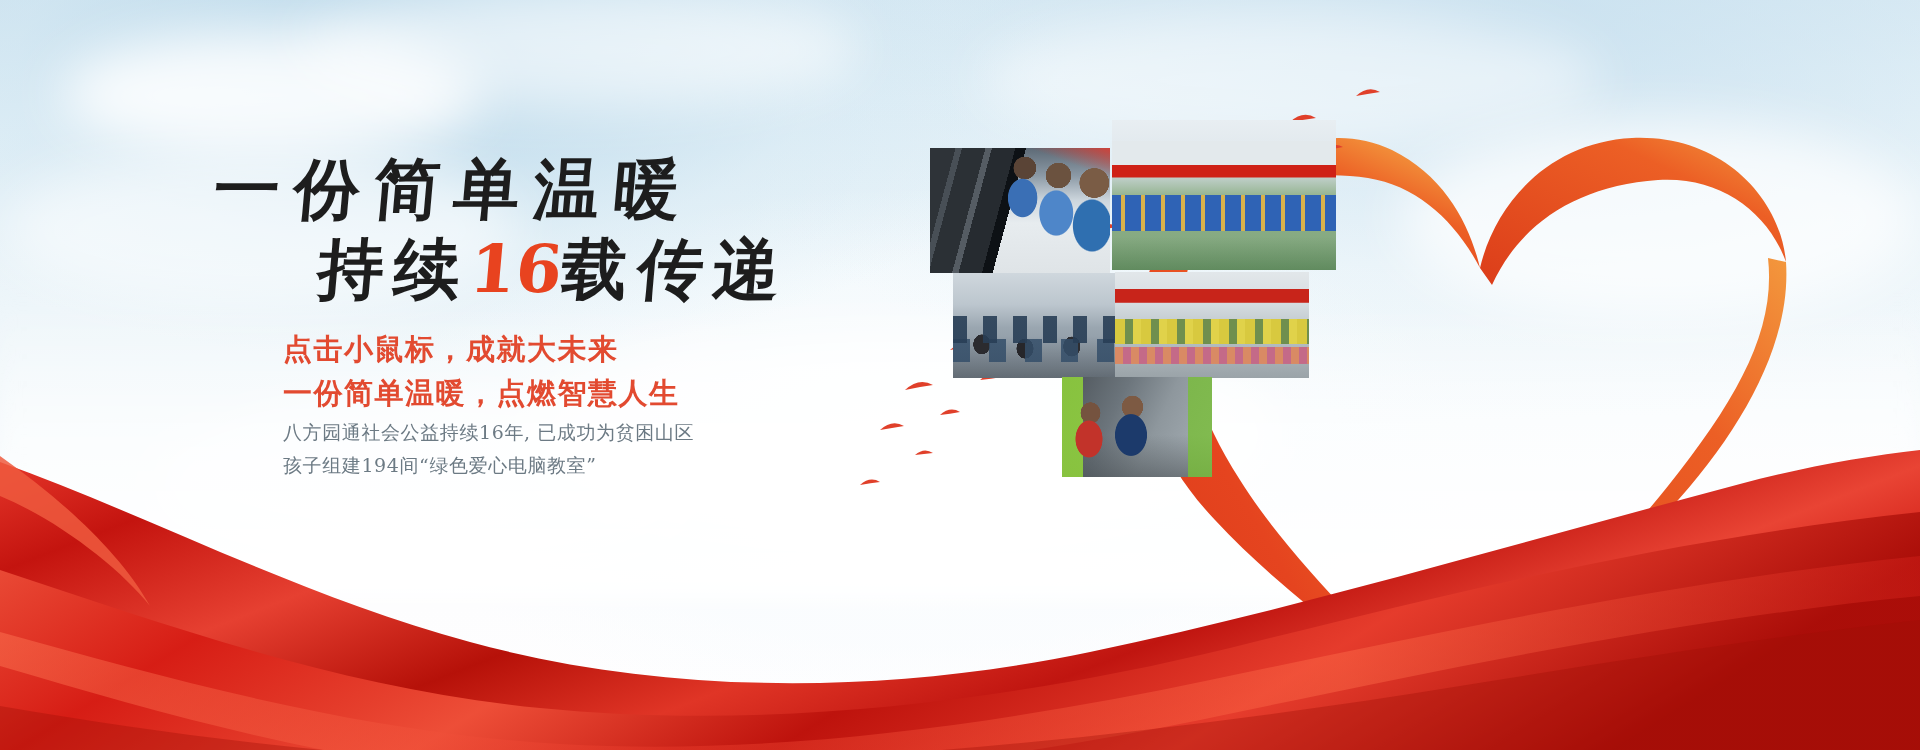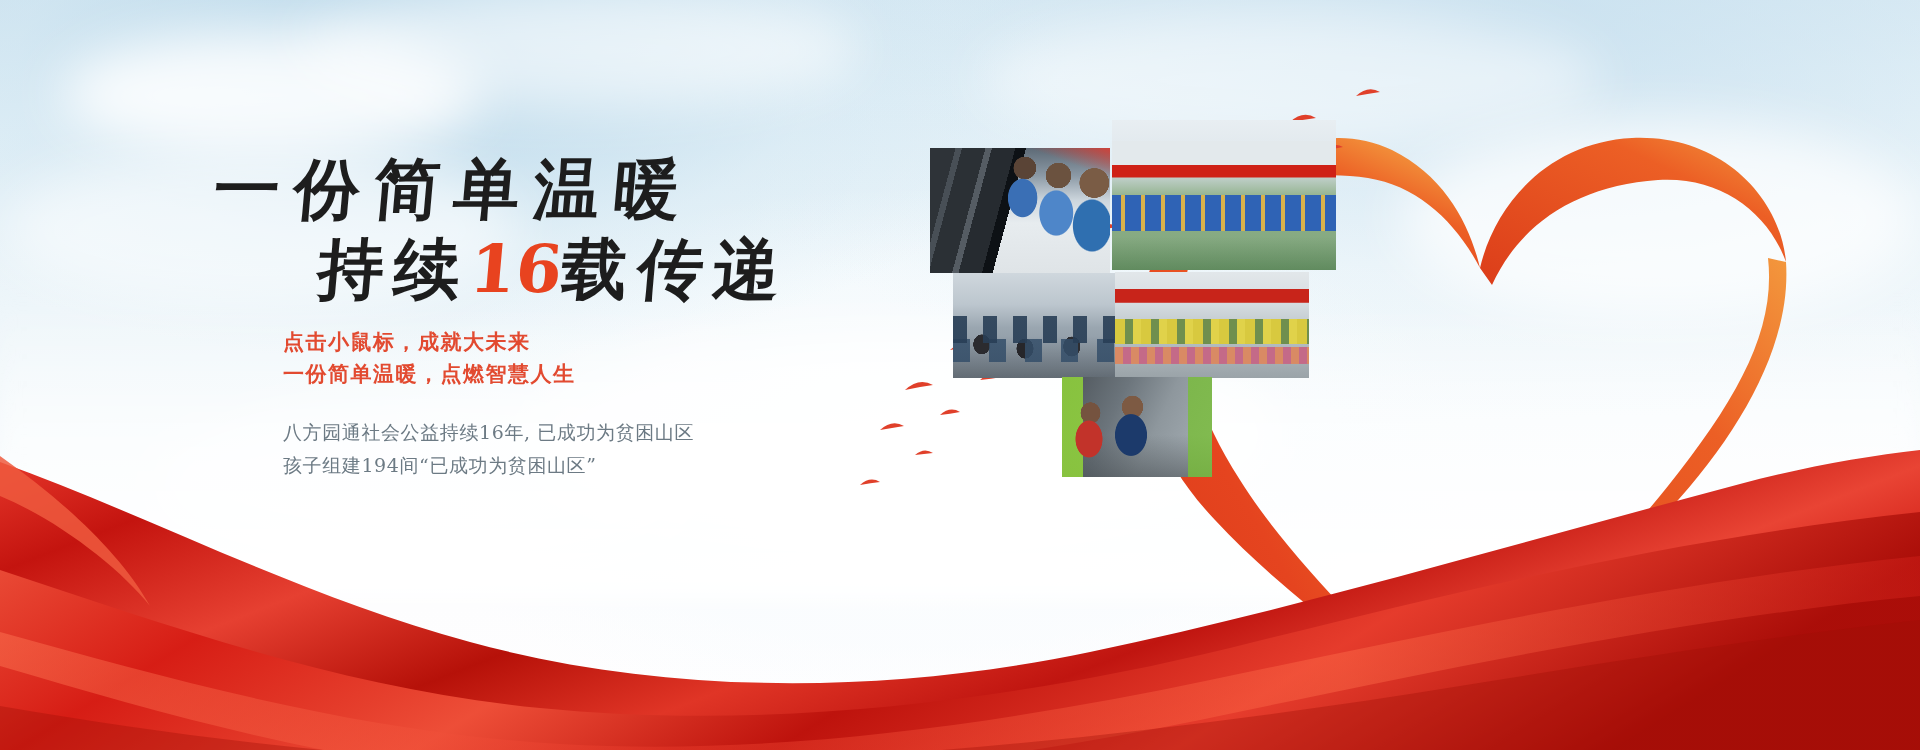--- a/index.html
+++ b/index.html
@@ -45,21 +45,21 @@
   .hl-line{white-space:nowrap;font-weight:700;}
   .hl1{font-size:66px;letter-spacing:14px;line-height:1;transform:skewX(-5deg);}
   .hl2{
     font-size:66px;letter-spacing:10px;line-height:1;margin-top:14px;margin-left:104px;
     transform:skewX(-5deg);
   }
   .hl2 .num{color:#e8431f;font-family:"DejaVu Serif","Liberation Serif",serif;font-weight:700;letter-spacing:0px;}
 
   .slogan{
     position:absolute;left:283px;top:327px;width:560px;
-    color:#e24a30;font-weight:700;font-size:21px;line-height:1.52;letter-spacing:1.5px;
+    color:#e24a30;font-weight:700;font-size:29px;line-height:1.52;letter-spacing:1.5px;
     font-family:"DejaVu Sans","Liberation Sans",sans-serif;
   }
   .slogan div{white-space:nowrap;}
 
   .blurb{
     position:absolute;left:283px;top:416px;width:560px;
     color:#6c7a84;font-size:19px;line-height:1.75;letter-spacing:.6px;
     font-family:"DejaVu Serif","Liberation Serif",serif;
   }
   .blurb div{white-space:nowrap;}
@@ -187,21 +187,21 @@
       <div class="hl-line hl2"><span>持续</span><span class="num">16</span><span>载传递</span></div>
     </div>
 
     <div class="slogan">
       <div>点击小鼠标，成就大未来</div>
       <div>一份简单温暖，点燃智慧人生</div>
     </div>
 
     <div class="blurb">
       <div>八方园通社会公益持续16年, 已成功为贫困山区</div>
-      <div>孩子组建194间“已成功为贫困山区”</div>
+      <div>孩子组建194间“绿色爱心电脑教室”</div>
     </div>
 
   </div>
 
   <div class="art">
 
     <svg class="heart-svg" viewBox="0 0 1100 750">
       <defs>
         <linearGradient id="heartGrad" x1="0" y1="1" x2="1" y2="0">
           <stop offset="0%" stop-color="#d93a18"></stop>

